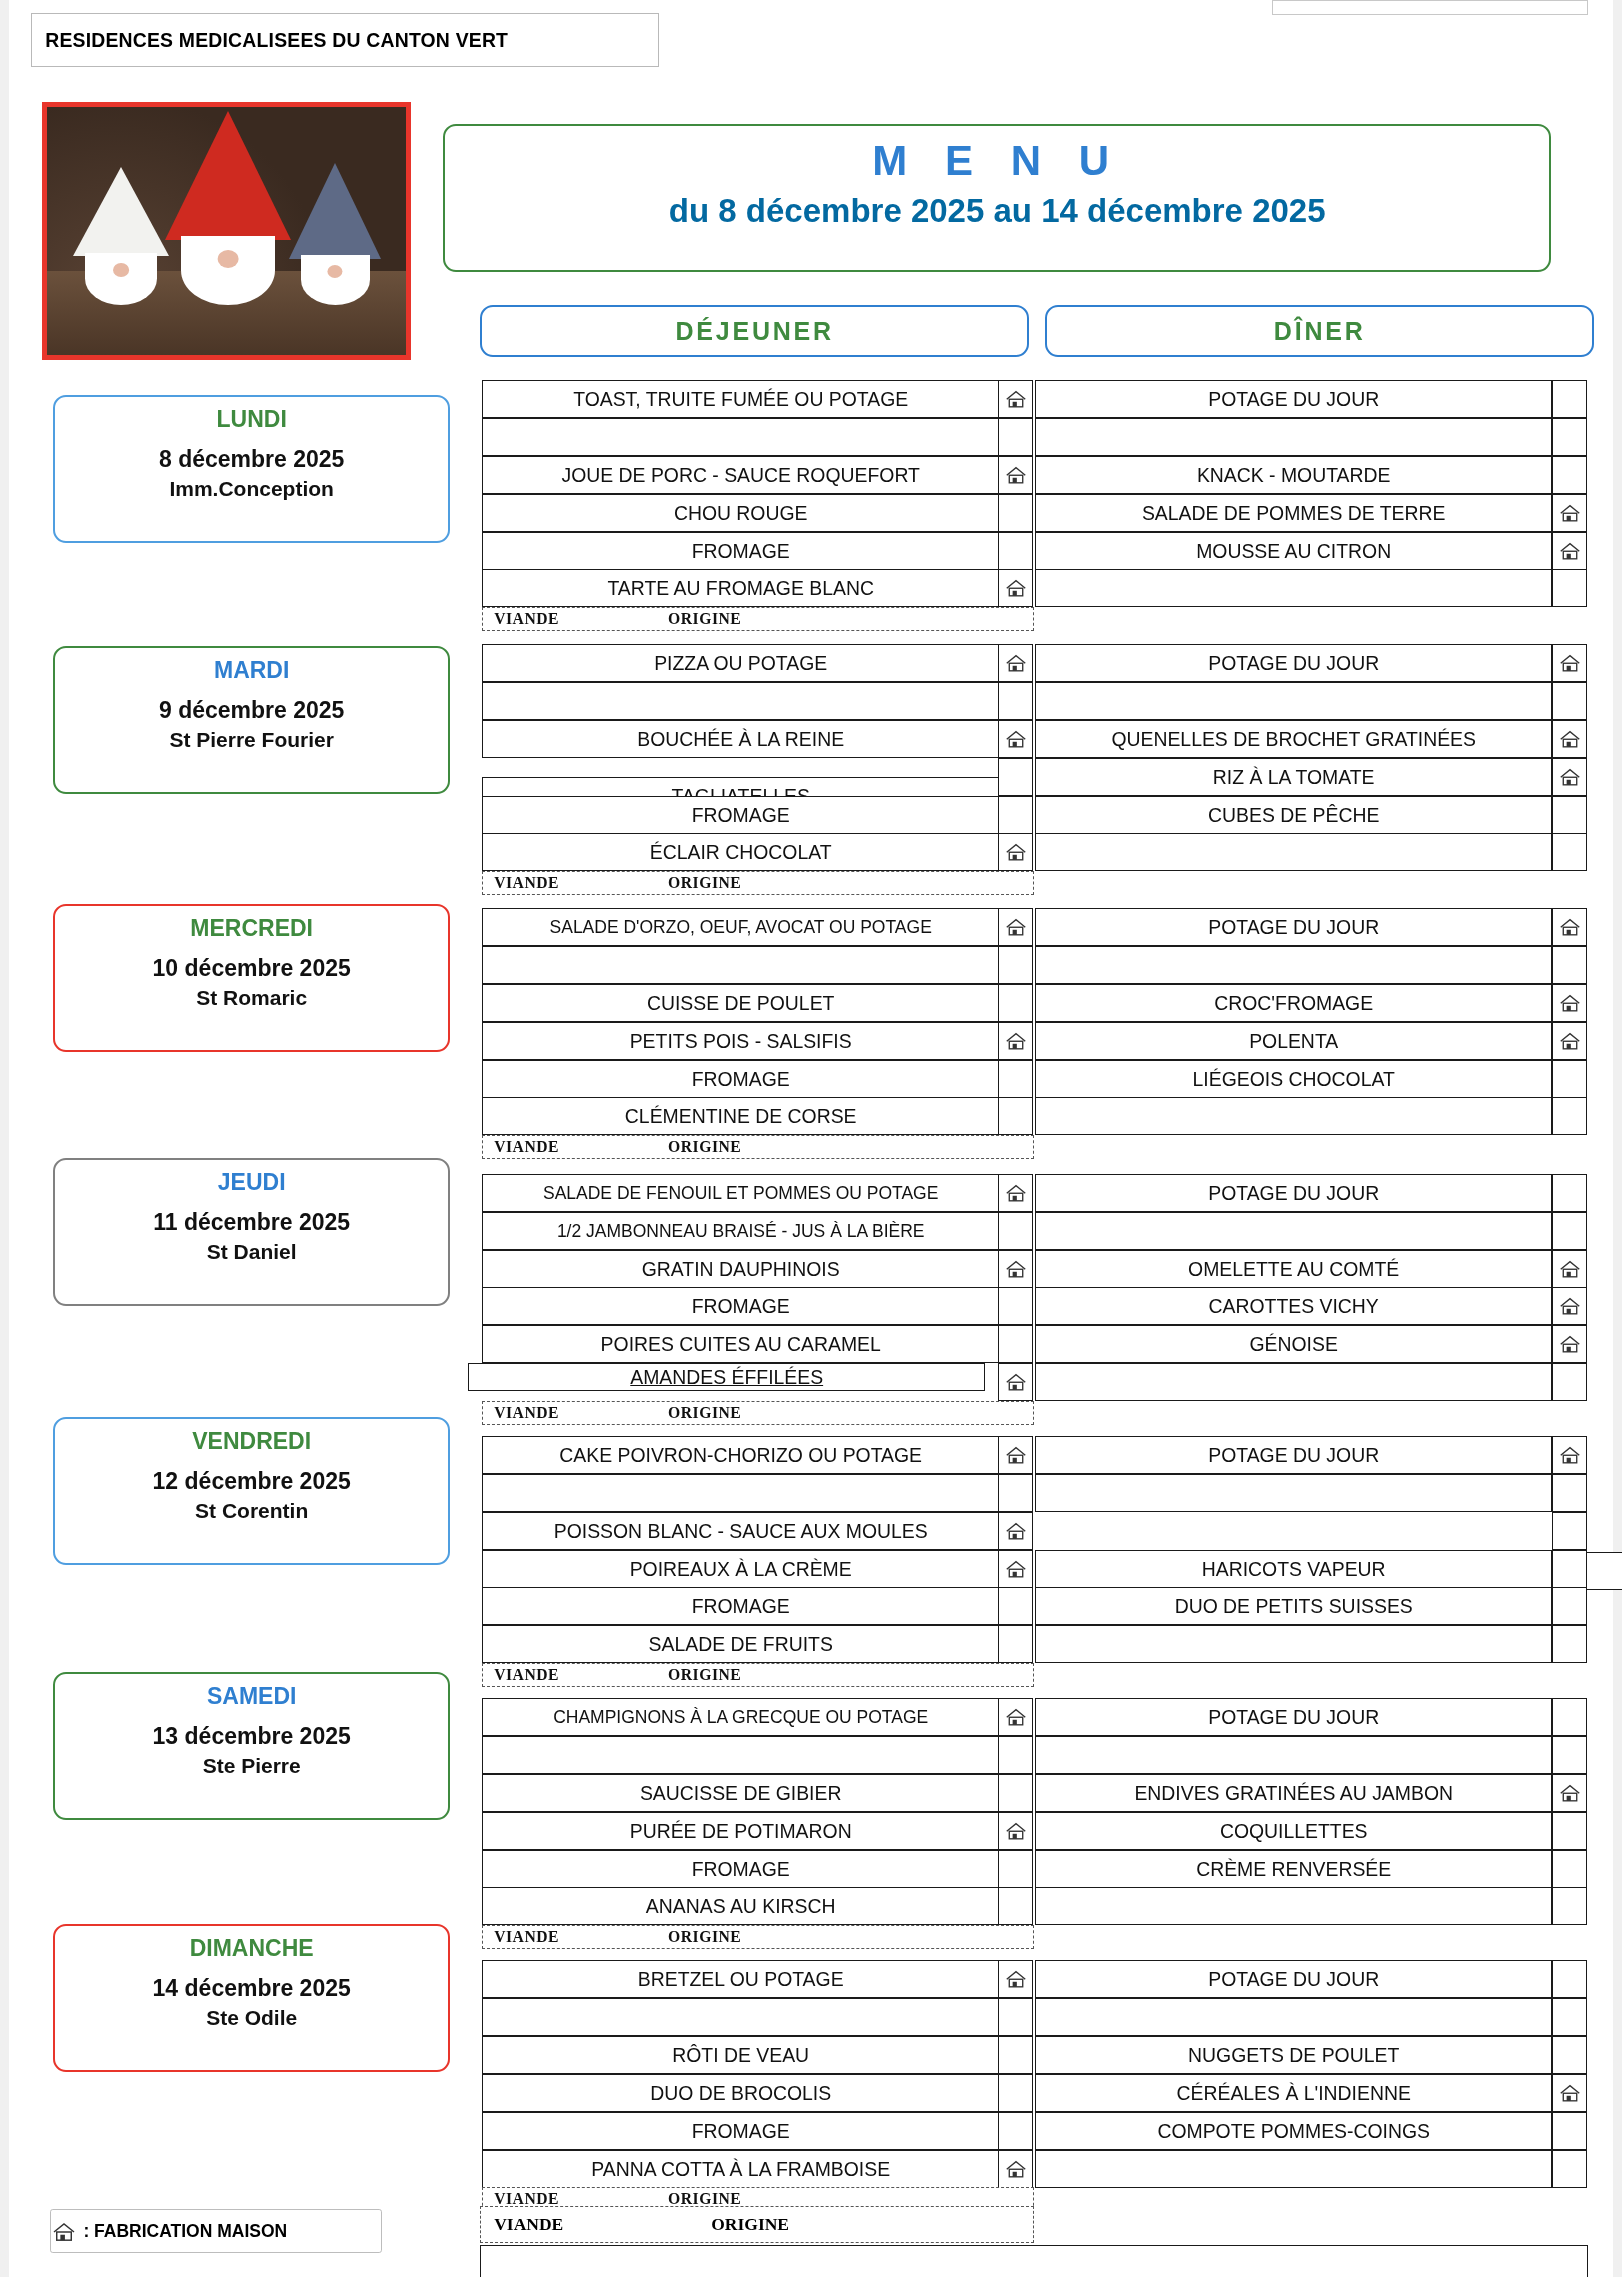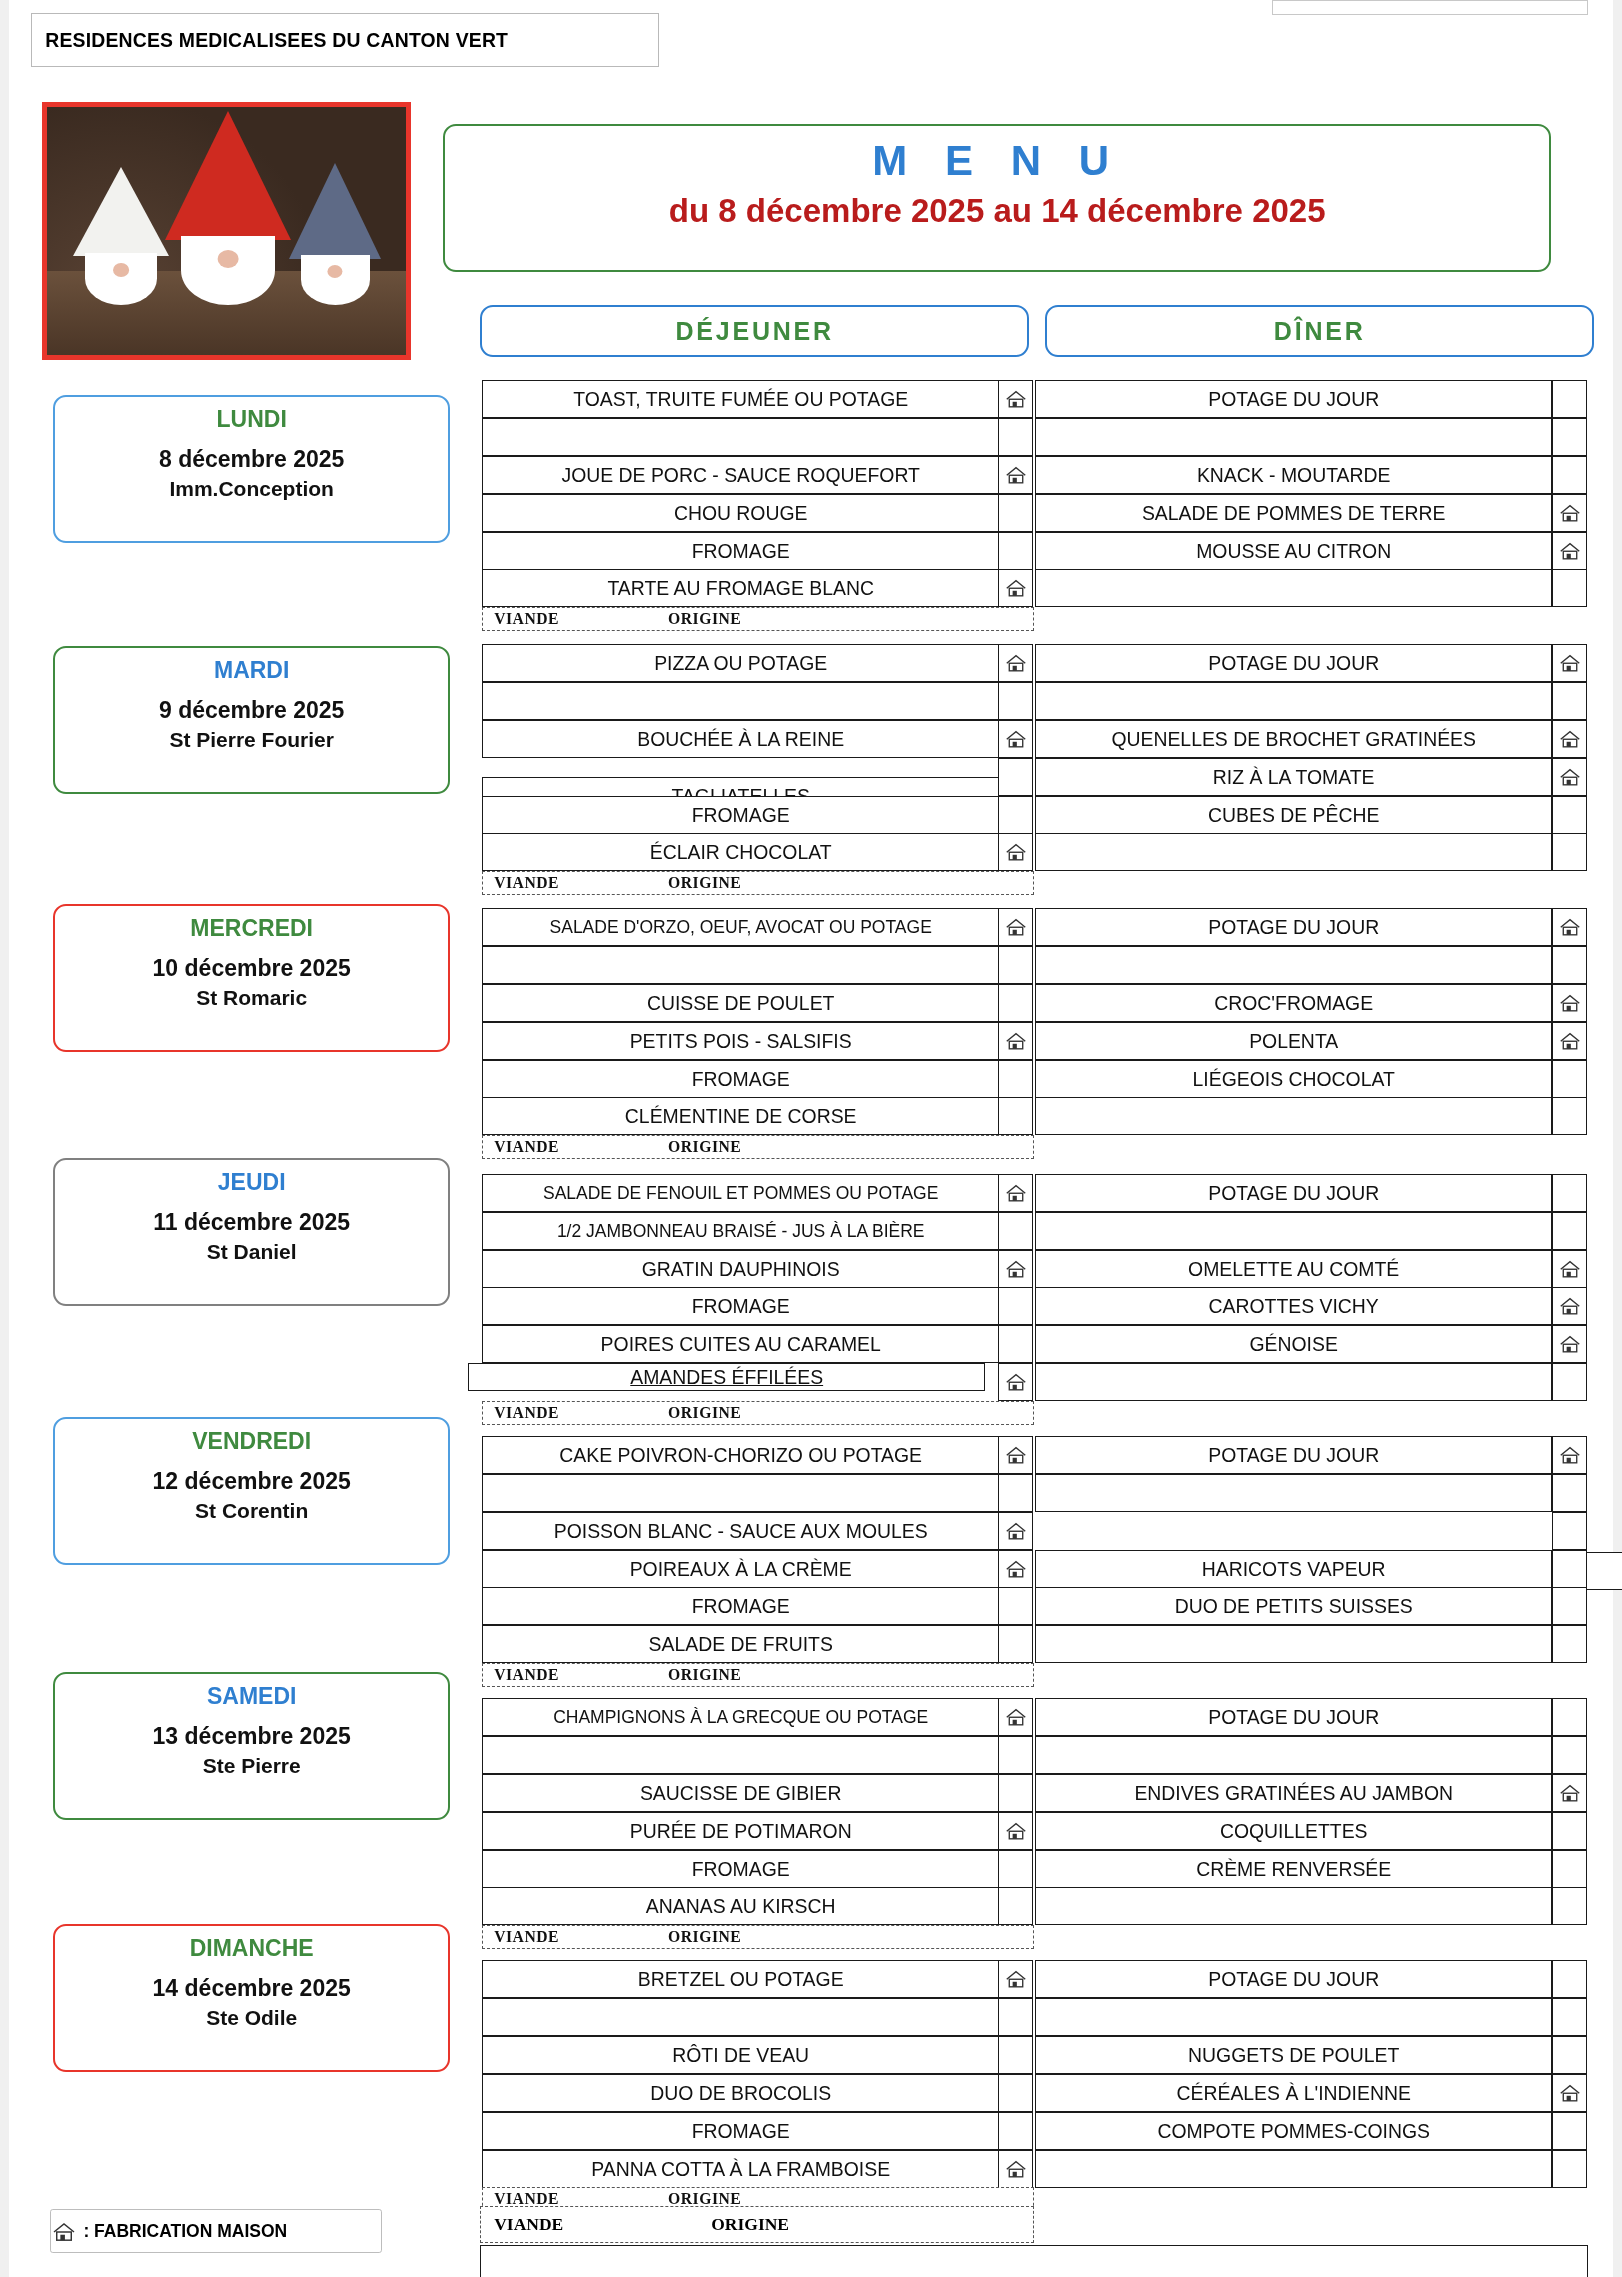--- a/index.html
+++ b/index.html
@@ -46,21 +46,21 @@
   .g1{left:26px;--hw:48px;--hh:89px;--hc:#f2f2ef;}
   .g2{left:118px;--hw:63px;--hh:129px;--hc:#cf2a20;}
   .g3{left:242px;--hw:46px;--hh:96px;--hc:#5e6a86;}
   
   .menu-banner{
     position:absolute;left:434px;top:124px;width:1108px;height:148px;
     border:2.8px solid #3f8a3f;border-radius:13px;background:#fff;
     text-align:center;box-sizing:border-box;padding-top:11px;
   }
   .menu-banner .m1{font-size:42px;font-weight:bold;color:#2f7fd0;letter-spacing:13px;}
-  .menu-banner .m2{font-size:33px;font-weight:bold;color:#b91c1c;margin-top:7.4px;}
+  .menu-banner .m2{font-size:33px;font-weight:bold;color:#0369a1;margin-top:7.4px;}
   
   .svc{
     position:absolute;height:48px;border:2.8px solid #2f7fd0;border-radius:13px;
     background:#fff;display:flex;align-items:center;justify-content:center;
     font-size:25px;font-weight:bold;color:#3f8a3f;letter-spacing:2.8px;text-align:center;
   }
   .svc-lunch{left:471px;top:305px;width:545px;}
   .svc-dinner{left:1036px;top:305px;width:545px;}
   
   .day{

